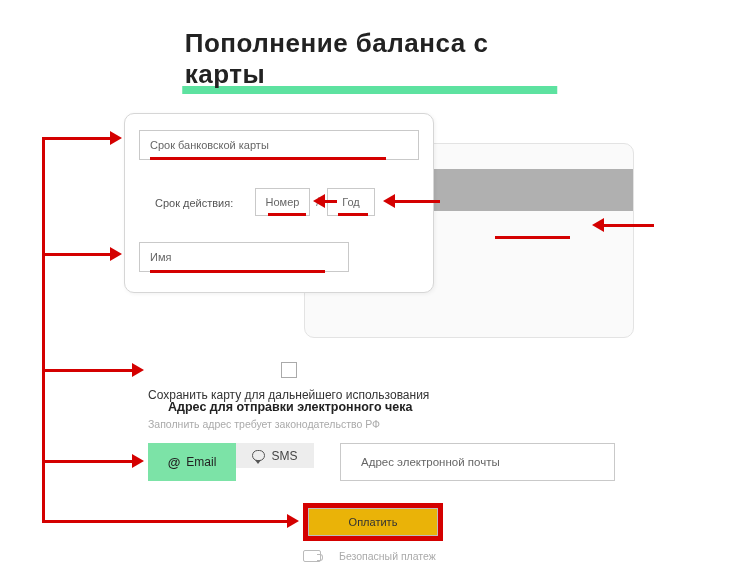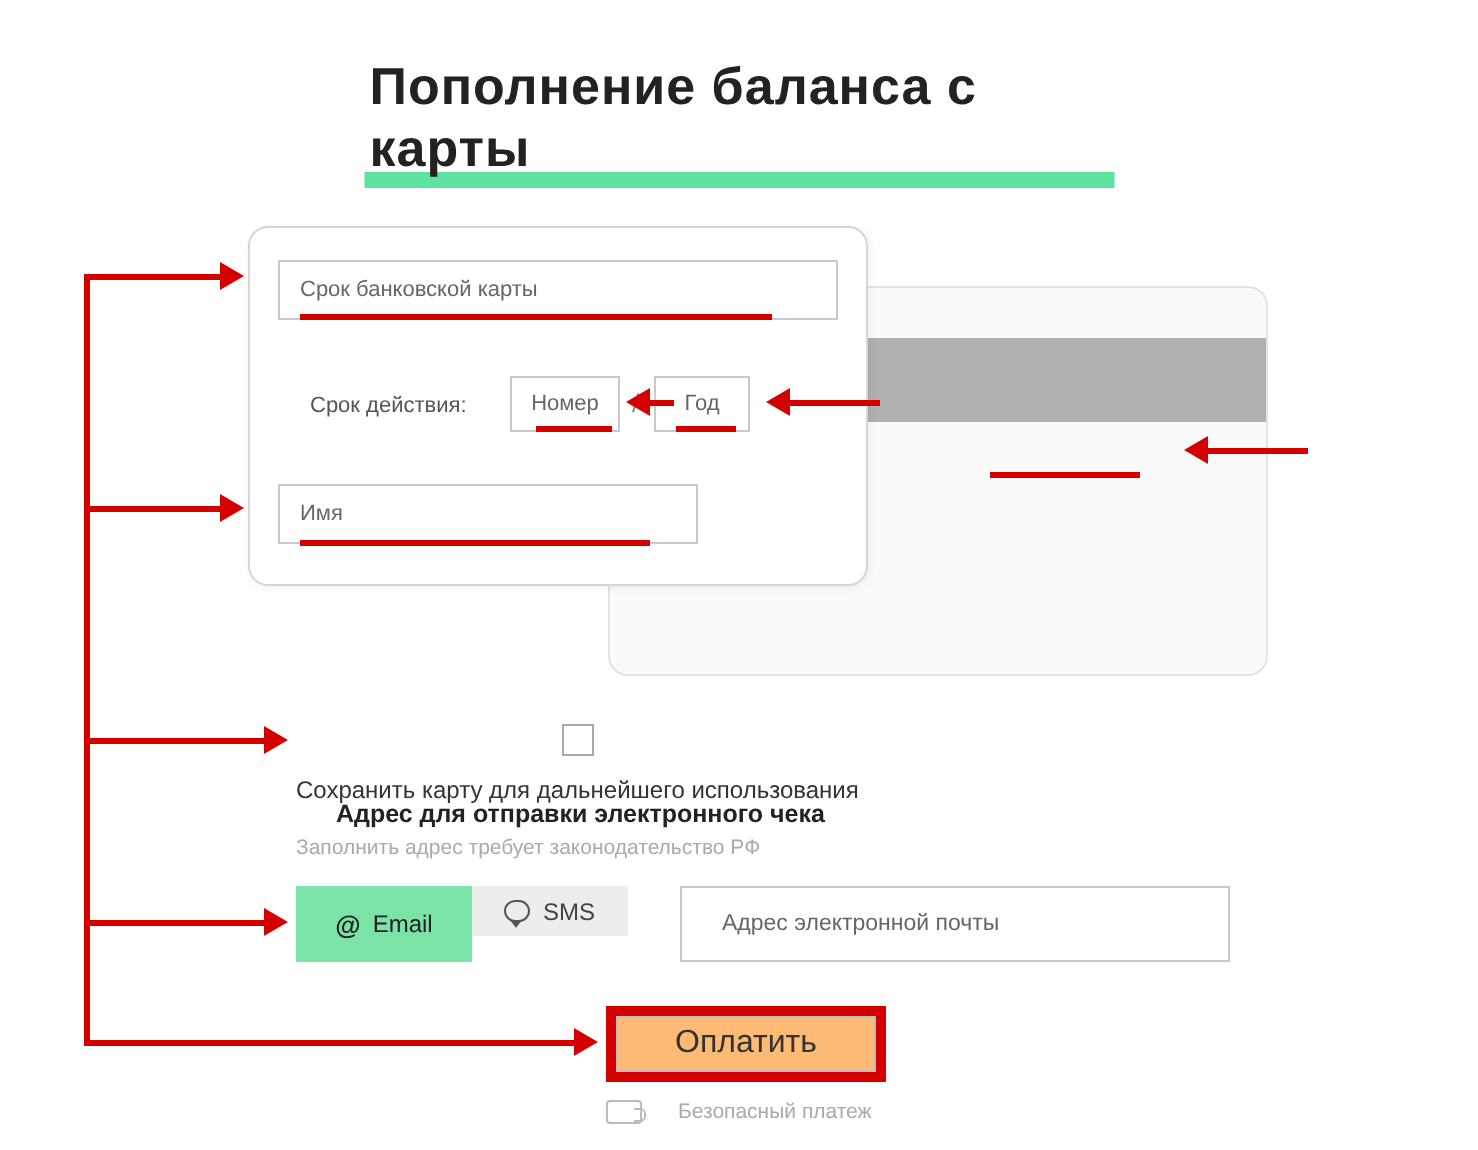--- a/index.html
+++ b/index.html
@@ -156,22 +156,22 @@
   .pay-btn-wrap {
     position: absolute;
     left: 303px; top: 503px;
     width: 140px; height: 38px;
     border: 5px solid #d40000;
     display:flex; align-items:center; justify-content:center;
   }
   .pay-btn {
     width: 100%; height: 100%;
     border: 1px solid #bdbdbd;
-    background: #fdba74;
-    font-size: 16px; color:#333;
+    background: #eab308;
+    font-size: 11px; color:#333;
     display:flex; align-items:center; justify-content:center;
   }
 
   
   .secure {
     position:absolute;
     left: 303px; top: 550px;
     display:flex; align-items:center; gap:18px;
     font-size: 10.5px; color:#aaa;
   }

